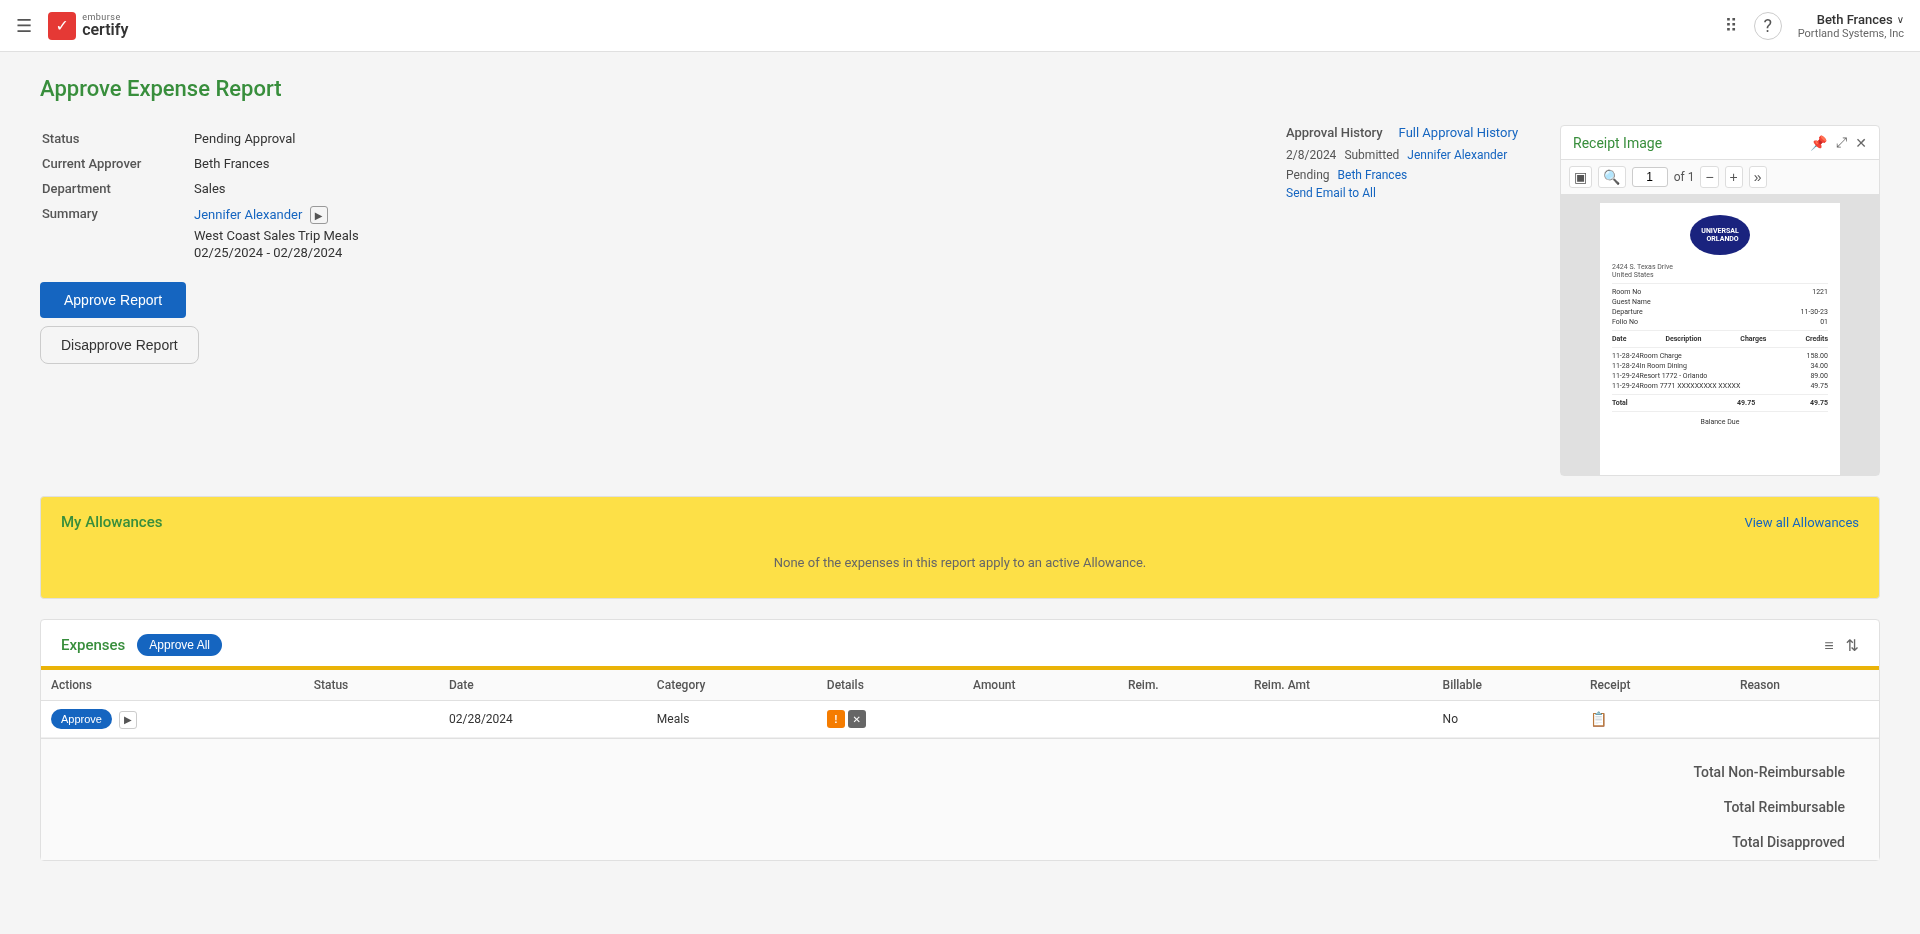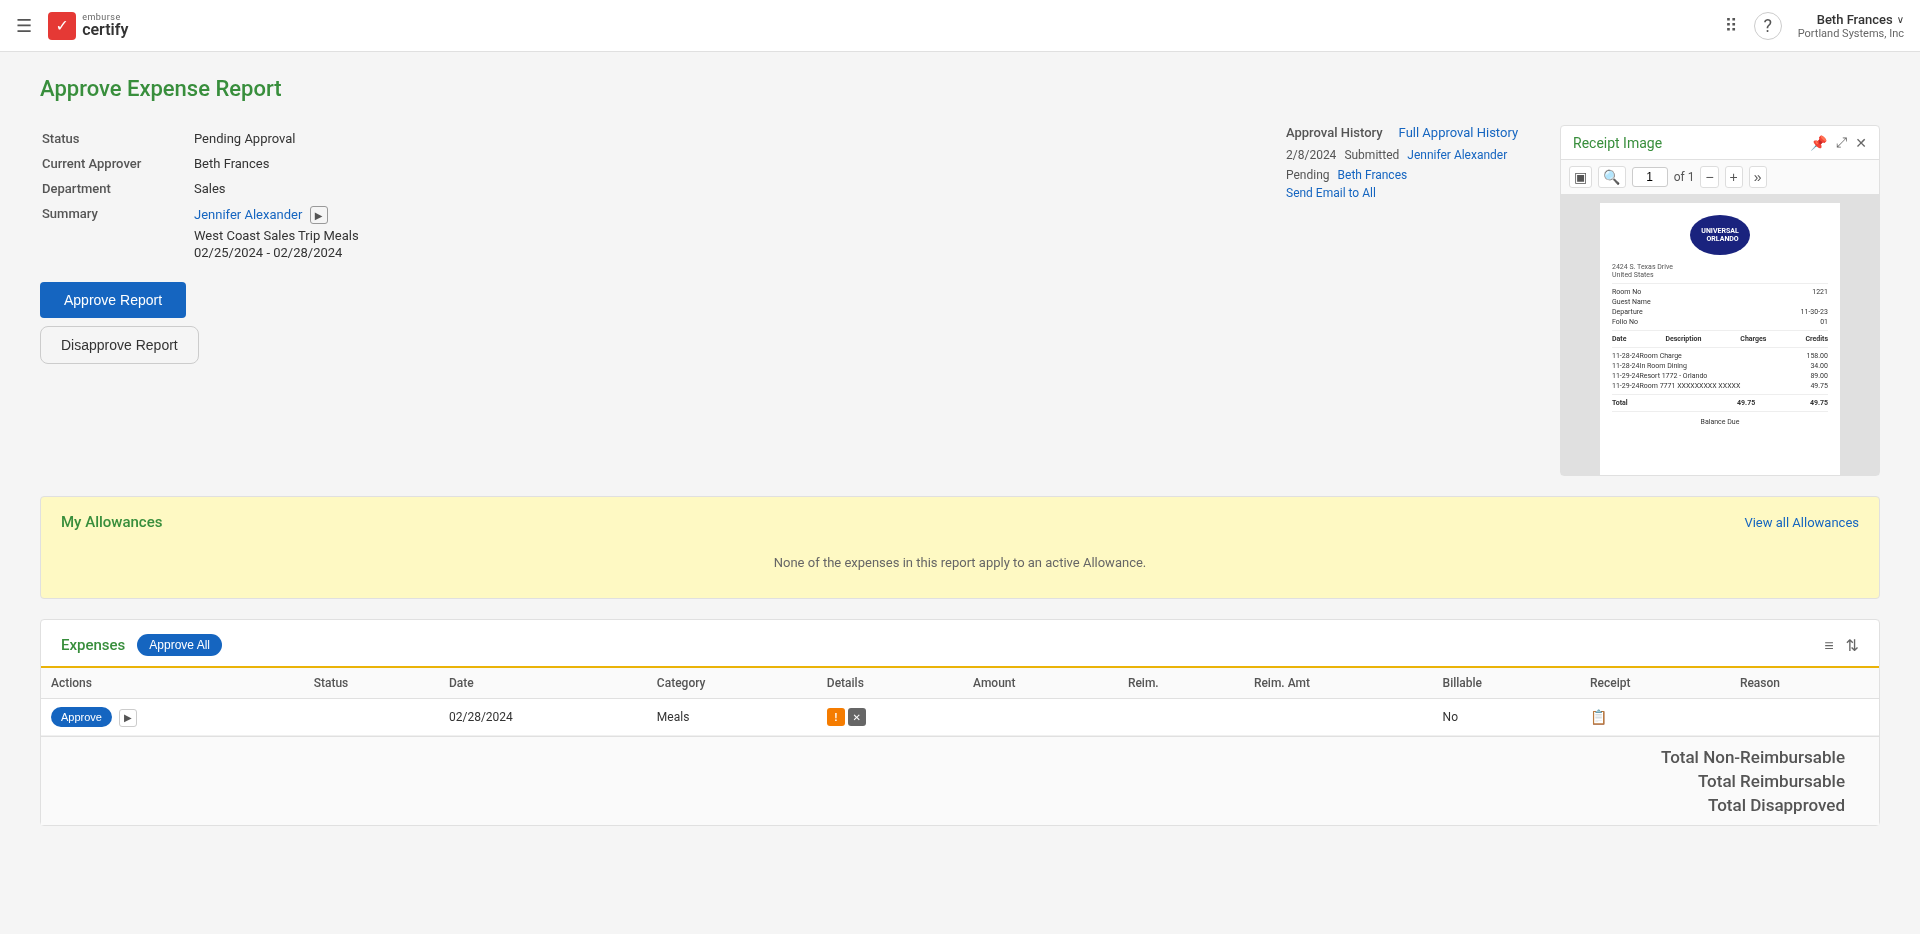--- a/index.html
+++ b/index.html
@@ -61,46 +61,46 @@
     .page-input { width: 36px; text-align: center; border: 1px solid #ccc; border-radius: 3px; font-size: 12px; padding: 2px; }
     .page-of { font-size: 12px; color: #555; }
     .receipt-image-area { height: 280px; overflow-y: auto; background: #e0e0e0; display: flex; align-items: flex-start; justify-content: center; padding: 8px; }
     .receipt-doc { background: #fff; width: 240px; min-height: 320px; padding: 12px; font-size: 8px; color: #333; position: relative; }
     .receipt-logo { width: 60px; height: 40px; background: #1a237e; border-radius: 50%; margin: 0 auto 8px; display: flex; align-items: center; justify-content: center; }
     .receipt-logo-text { color: white; font-size: 7px; text-align: right; font-weight: bold; }
     .receipt-line { border-bottom: 1px solid #eee; margin: 3px 0; }
     .receipt-row { display: flex; justify-content: space-between; font-size: 7px; padding: 1px 0; }
 
     
-    .section-card { background: #fef9c3; border: 1px solid #e0e0e0; border-radius: 4px; margin-top: 20px; padding: 16px 20px; }
+    .section-card { background: #fde047; border: 1px solid #e0e0e0; border-radius: 4px; margin-top: 20px; padding: 16px 20px; }
     .section-header { display: flex; justify-content: space-between; align-items: center; margin-bottom: 12px; }
     .section-title { font-size: 15px; font-weight: 500; color: #388e3c; }
     .view-all-link { color: #1565c0; cursor: pointer; font-size: 13px; }
     .empty-message { color: #666; font-size: 13px; text-align: center; padding: 12px 0; }
 
     
     .expenses-section { background: #fff; border: 1px solid #e0e0e0; border-radius: 4px; margin-top: 20px; }
-    .expenses-header { display: flex; align-items: center; gap: 12px; padding: 14px 20px 10px; border-bottom: 2px solid #eab308; }
+    .expenses-header { display: flex; align-items: center; gap: 12px; padding: 14px 20px 10px; border-bottom: 4px solid #eab308; }
     .expenses-title { font-size: 15px; font-weight: 500; color: #388e3c; }
     .approve-all-btn { background: #1565c0; color: white; border: none; padding: 4px 12px; border-radius: 12px; font-size: 12px; cursor: pointer; }
     .sort-icon { cursor: pointer; color: #666; font-size: 16px; }
 
     
     .expenses-table { width: 100%; border-collapse: collapse; }
     .expenses-table th { background: #fafafa; border-bottom: 1px solid #e0e0e0; padding: 8px 10px; text-align: left; font-size: 12px; font-weight: 500; color: #555; }
     .expenses-table td { padding: 8px 10px; border-bottom: 1px solid #f0f0f0; font-size: 12px; vertical-align: middle; }
     .approve-row-btn { background: #1565c0; color: white; border: none; padding: 4px 10px; border-radius: 12px; font-size: 11px; cursor: pointer; }
     .row-arrow-btn { display: inline-flex; align-items: center; justify-content: center; width: 18px; height: 18px; border: 1px solid #ccc; border-radius: 3px; font-size: 10px; cursor: pointer; color: #555; margin-left: 4px; }
     .warning-badge { background: #f57c00; color: white; border: none; border-radius: 3px; width: 18px; height: 18px; display: inline-flex; align-items: center; justify-content: center; font-size: 10px; font-weight: bold; cursor: pointer; }
     .close-badge { background: #666; color: white; border: none; border-radius: 3px; width: 18px; height: 18px; display: inline-flex; align-items: center; justify-content: center; font-size: 10px; cursor: pointer; }
     .receipt-icon { color: #555; font-size: 14px; cursor: pointer; }
 
     
     .totals-area { padding: 8px 10px; background: #fafafa; border-top: 1px solid #e0e0e0; }
-    .totals-row { display: flex; justify-content: flex-end; gap: 24px; font-size: 17px; color: #555; padding: 2px 0; }
+    .totals-row { display: flex; justify-content: flex-end; gap: 24px; font-size: 14px; color: #555; padding: 2px 0; margin-top: 15px; }
     .totals-label { font-weight: 500; }
 
     
     .receipt-image-area::-webkit-scrollbar { width: 6px; }
     .receipt-image-area::-webkit-scrollbar-thumb { background: #bbb; border-radius: 3px; }
 
     .relative { position: relative; }
   </style>
 </head>
 <body>

